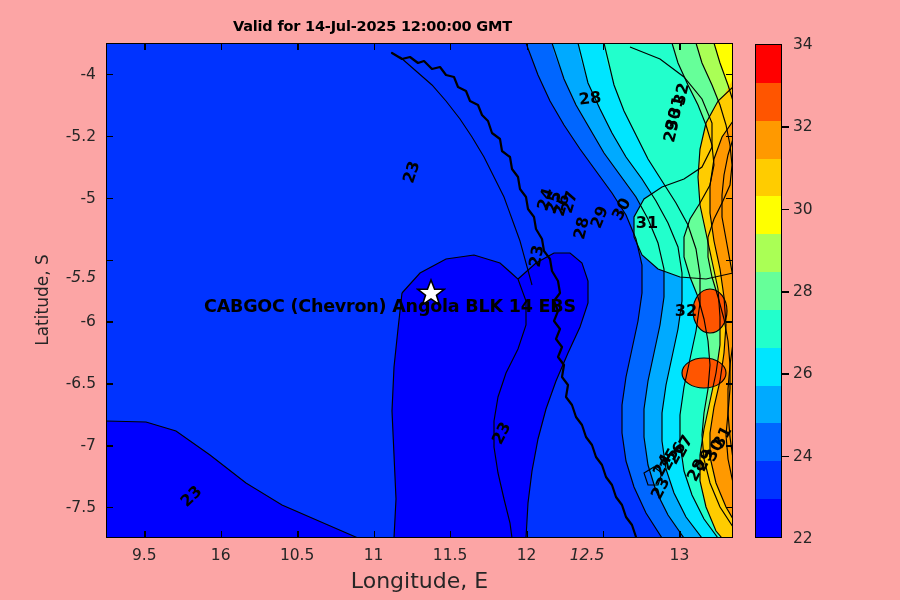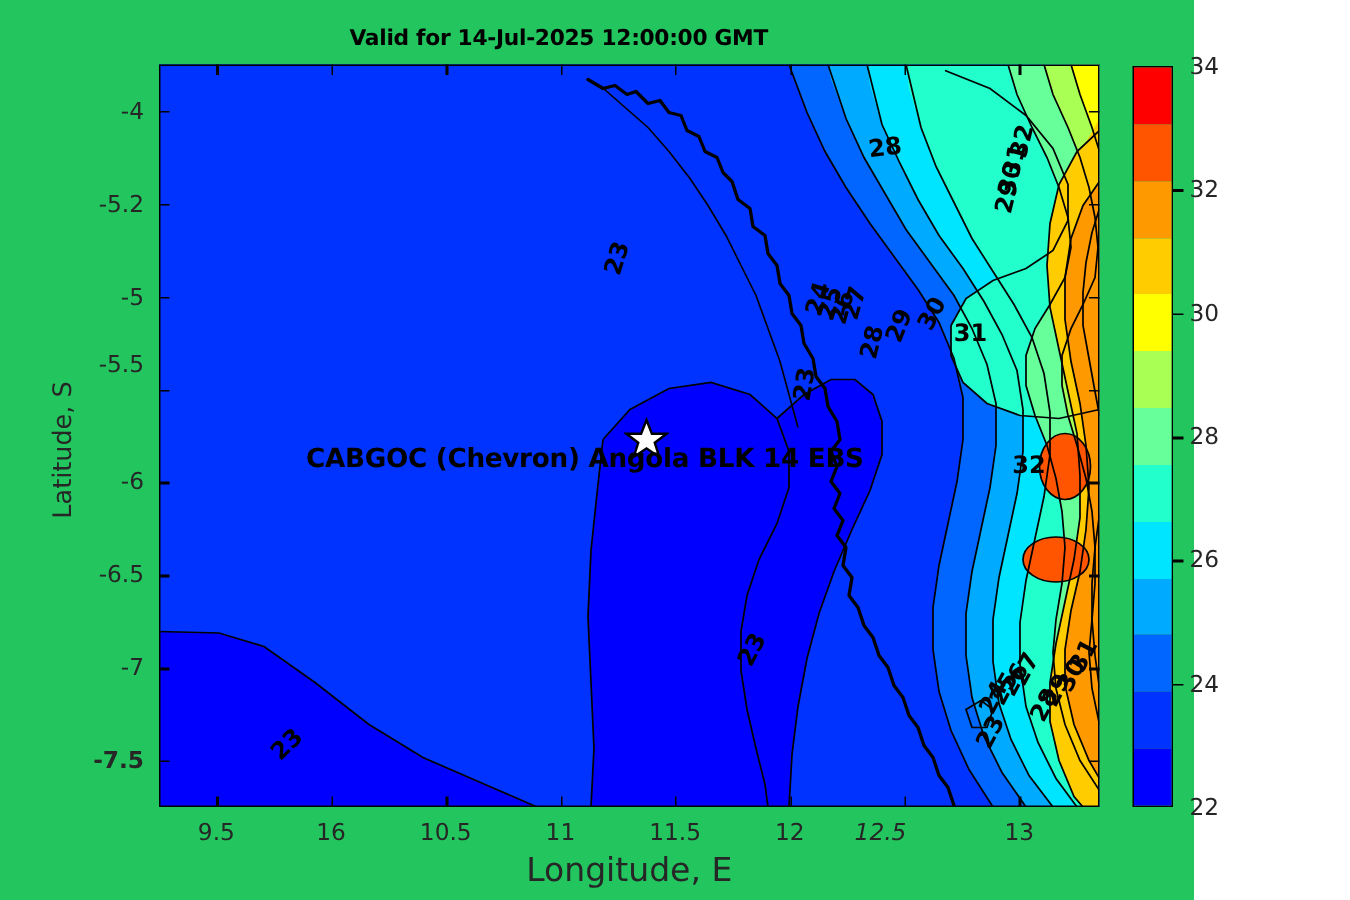--- a/index.html
+++ b/index.html
@@ -1,18 +1,18 @@
 <!DOCTYPE html>
 <html><head>
 <meta charset="utf-8">
 <style>
   html,body{margin:0;padding:0;background:#ffffff;}
   body{width:900px;height:600px;overflow:hidden;
        font-family:"DejaVu Sans","Liberation Sans",sans-serif;}
-  #root{position:relative;width:796px;height:600px;background:#22c55e;}
+  #root{position:relative;width:900px;height:600px;background:#fca5a5;}
 
   .title{
     position:absolute; left:0; top:18px; width:745px;
     text-align:center; font-size:14.5px; font-weight:bold; color:#000;
     letter-spacing:-0.2px;
   }
 
   
   #plot{
     position:absolute; left:106px; top:43px; width:627px; height:495px;
@@ -380,33 +380,33 @@
       <div class="tick y" style="left: 726px; top: 73.9375px;"></div>
       <div class="ylab" style="left: 30px; width: 66px; top: 73.9375px;">-4</div>
       <div class="tick y" style="left: 106px; top: 135.812px;"></div>
       <div class="tick y" style="left: 726px; top: 135.812px;"></div>
       <div class="ylab" style="left: 30px; width: 66px; top: 135.812px;">-5.2</div>
       <div class="tick y" style="left: 106px; top: 197.688px;"></div>
       <div class="tick y" style="left: 726px; top: 197.688px;"></div>
       <div class="ylab" style="left: 30px; width: 66px; top: 197.688px;">-5</div>
       <div class="tick y" style="left: 106px; top: 259.562px;"></div>
       <div class="tick y" style="left: 726px; top: 259.562px;"></div>
-      <div class="ylab" style="left: 30px; width: 66px; top: 243px;">-5.5</div>
+      <div class="ylab" style="left: 30px; width: 66px; top: 277px; font-style: italic;">-5.5</div>
       <div class="tick y" style="left: 106px; top: 321.438px;"></div>
       <div class="tick y" style="left: 726px; top: 321.438px;"></div>
       <div class="ylab" style="left: 30px; width: 66px; top: 321.438px;">-6</div>
       <div class="tick y" style="left: 106px; top: 383.312px;"></div>
       <div class="tick y" style="left: 726px; top: 383.312px;"></div>
       <div class="ylab" style="left: 30px; width: 66px; top: 383.312px;">-6.5</div>
       <div class="tick y" style="left: 106px; top: 445.188px;"></div>
       <div class="tick y" style="left: 726px; top: 445.188px;"></div>
       <div class="ylab" style="left: 30px; width: 66px; top: 445.188px;">-7</div>
       <div class="tick y" style="left: 106px; top: 507.062px;"></div>
       <div class="tick y" style="left: 726px; top: 507.062px;"></div>
-      <div class="ylab" style="left: 30px; width: 66px; top: 507.062px; font-weight: bold;">-7.5</div>
+      <div class="ylab" style="left: 30px; width: 66px; top: 507.062px;">-7.5</div>
     </div>
 
   <div class="axtitle-x">Longitude, E</div>
   <div class="axtitle-y">Latitude, S</div>
 
   <div id="cbar">
       <div class="band" style="background: rgb(255, 0, 0); height: 7.69231%;"></div>
       <div class="band" style="background: rgb(255, 85, 0); height: 7.69231%;"></div>
       <div class="band" style="background: rgb(255, 153, 0); height: 7.69231%;"></div>
       <div class="band" style="background: rgb(255, 204, 0); height: 7.69231%;"></div>

